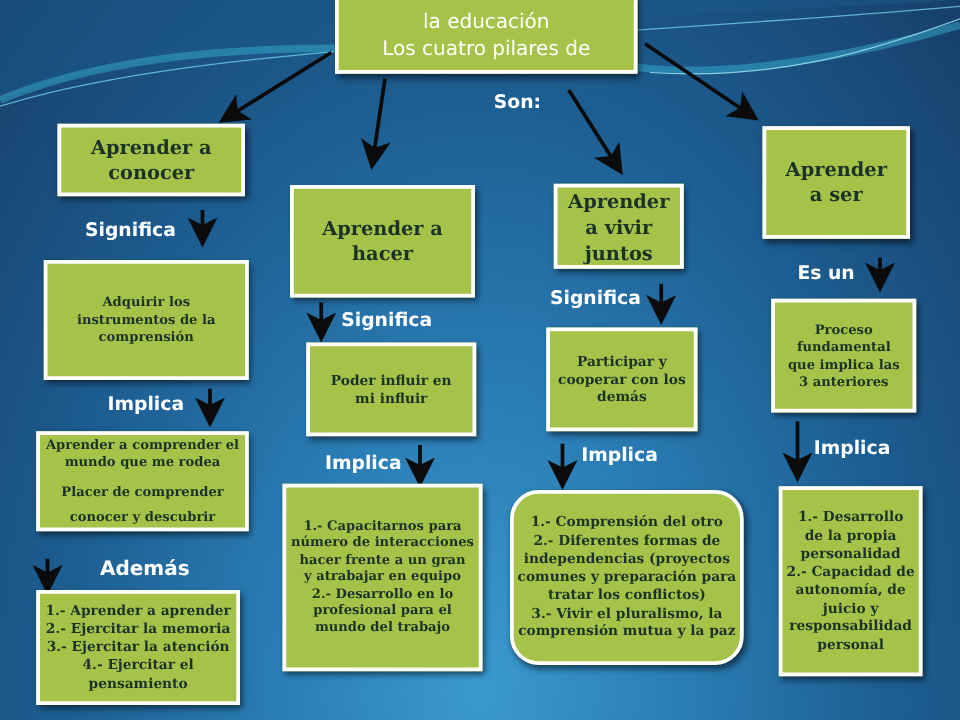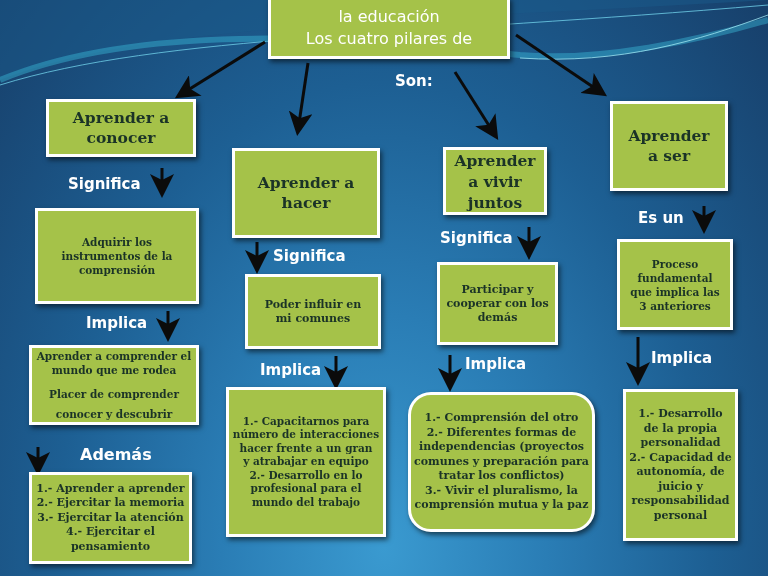--- a/index.html
+++ b/index.html
@@ -97,21 +97,21 @@
   <span class="line">pensamiento</span>
 </div>
 
 <div class="box pillar" style="left:232px; top:148px; width:148px; height:90px;">
   <span class="line">Aprender a</span>
   <span class="line">hacer</span>
 </div>
 <div class="label" style="left:273px; top:247px;">Significa</div>
 <div class="box small" style="left:245px; top:274px; width:136px; height:75px; font-size:11px;">
   <span class="line">Poder  influir en</span>
-  <span class="line">mi comunes</span>
+  <span class="line">mi influir</span>
 </div>
 <div class="label" style="left:260px; top:361px;">Implica</div>
 <div class="box small" style="left:226px; top:387px; width:160px; height:150px; font-size:10.5px; line-height:13.5px;">
   <span class="line">1.- Capacitarnos para</span>
   <span class="line">número de interacciones</span>
   <span class="line">hacer frente a un gran</span>
   <span class="line">y atrabajar en equipo</span>
   <span class="line">2.- Desarrollo en lo</span>
   <span class="line">profesional para el</span>
   <span class="line">mundo del trabajo</span>

